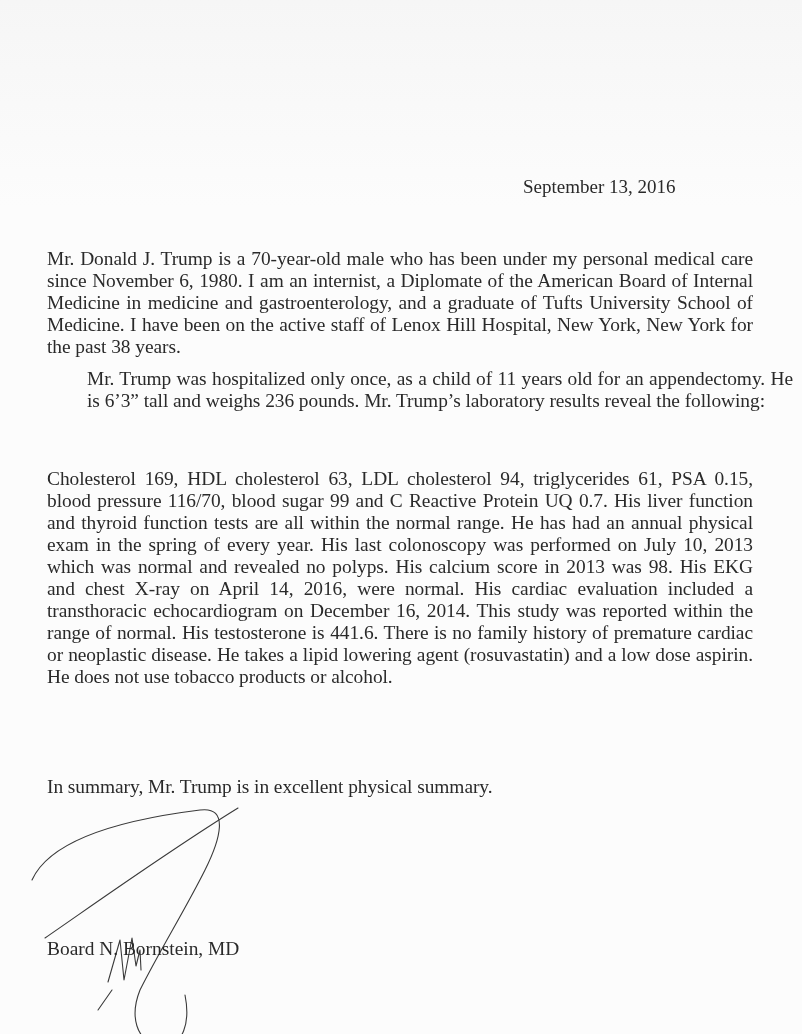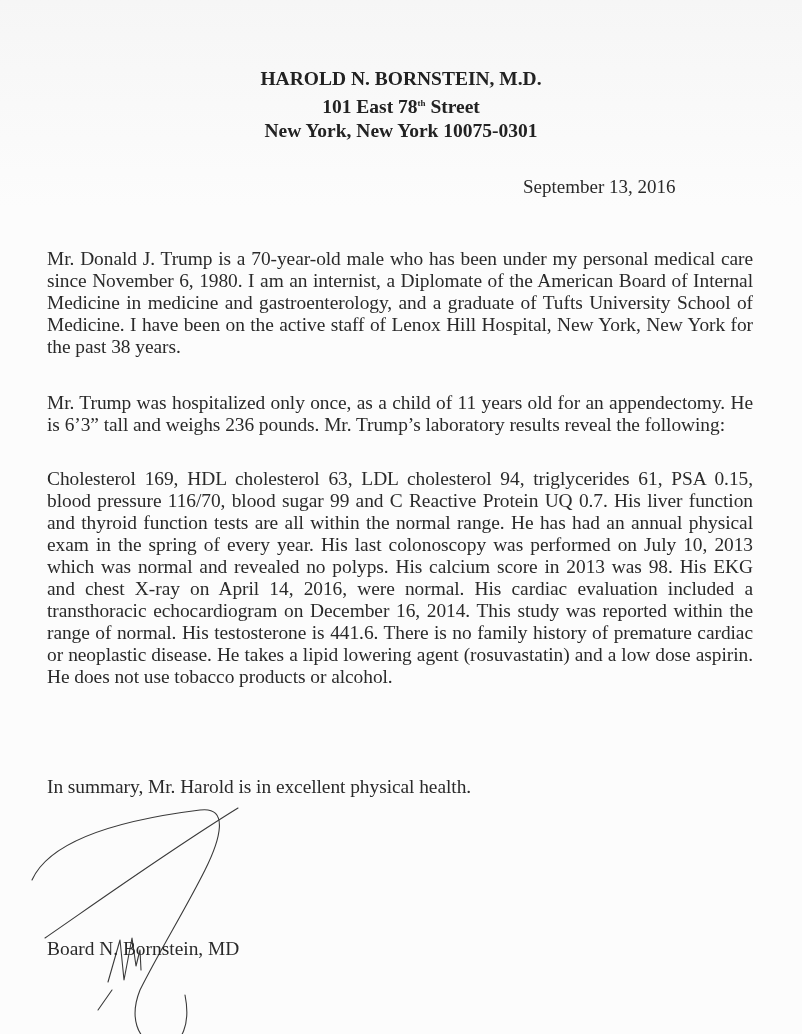--- a/index.html
+++ b/index.html
@@ -24,49 +24,44 @@
   .letterhead sup { font-size: 9px; vertical-align: 7px; }
   .date {
     position: absolute; top: 176px; left: 523px;
     font-size: 19px;
   }
   .body-text {
     position: absolute; left: 47px; width: 706px; font-size: 19.4px; line-height: 22px;
     text-align: justify; letter-spacing: -0.05px;
   }
   .p1 { top: 248px; }
-  .p2 { top: 392px; }
+  .p2 { top: 368px; margin-left: 40px; }
   .p3 { top: 468px; }
   .p4 { top: 733px; text-align: left; }
   .p5 { top: 776px; text-align: left; }
   .sig-name {
     position: absolute; left: 47px; top: 938px; font-size: 19.4px;
   }
   .signature {
     position: absolute; left: 0; top: 780px; width: 400px; height: 260px;
     pointer-events: none;
   }
 </style>
 </head>
 <body>
 
 <div class="page">
 
-  <div class="letterhead">
-    <div>HAROLD N. BORNSTEIN, M.D.</div>
-    <div><span>101 East 78</span><sup>th</sup><span> Street</span></div>
-    <div>New York, New York 10075-0301</div>
-  </div>
 
   <div class="date">September 13, 2016</div>
 
   <div class="body-text p1">Mr. Donald J. Trump is a 70-year-old male who has been under my personal medical care since November 6, 1980. I am an internist, a Diplomate of the American Board of Internal Medicine in medicine and gastroenterology, and a graduate of Tufts University School of Medicine. I have been on the active staff of Lenox Hill Hospital, New York, New York for the past 38 years.</div>
   <div class="body-text p2">Mr. Trump was hospitalized only once, as a child of 11 years old for an appendectomy. He is 6’3” tall and weighs 236 pounds. Mr. Trump’s laboratory results reveal the following:</div>
   <div class="body-text p3">Cholesterol 169, HDL cholesterol 63, LDL cholesterol 94, triglycerides 61, PSA 0.15, blood pressure 116/70, blood sugar 99 and C  Reactive Protein UQ 0.7. His liver function and thyroid function tests are all within the normal range. He has had an annual physical exam in the spring of every year. His last colonoscopy was performed on July 10, 2013 which was normal and revealed no polyps. His calcium score in 2013 was 98. His EKG and chest X-ray on April 14, 2016, were normal. His cardiac evaluation included a transthoracic echocardiogram on December 16, 2014. This study was reported within the range of normal. His testosterone is 441.6. There is no family history of premature cardiac or neoplastic disease. He takes a lipid lowering agent (rosuvastatin) and a low dose aspirin. He does not use tobacco products or alcohol.</div>
-  <div class="body-text p5">In summary, Mr. Harold is in excellent physical health.</div>
+  <div class="body-text p5">In summary, Mr. Trump is in excellent physical summary.</div>
 
   <svg class="signature" viewBox="0 0 400 260">
     <g fill="none" stroke="#3a3a3a" stroke-width="1.1" stroke-linecap="round" stroke-linejoin="round">
 
       <path d="M32 100 C 50 60, 120 40, 200 30 C 230 26, 220 60, 205 90 C 185 130, 160 170, 140 210 C 130 235, 135 262, 160 265 C 185 268, 190 240, 185 215"></path>
 
       <path d="M45 158 C 100 120, 170 70, 238 28"></path>
 
       <path d="M108 202 L 120 160 L 124 200 L 132 158 L 136 186 L 140 170 L 141 190"></path>
       <path d="M112 210 L 98 230"></path>

